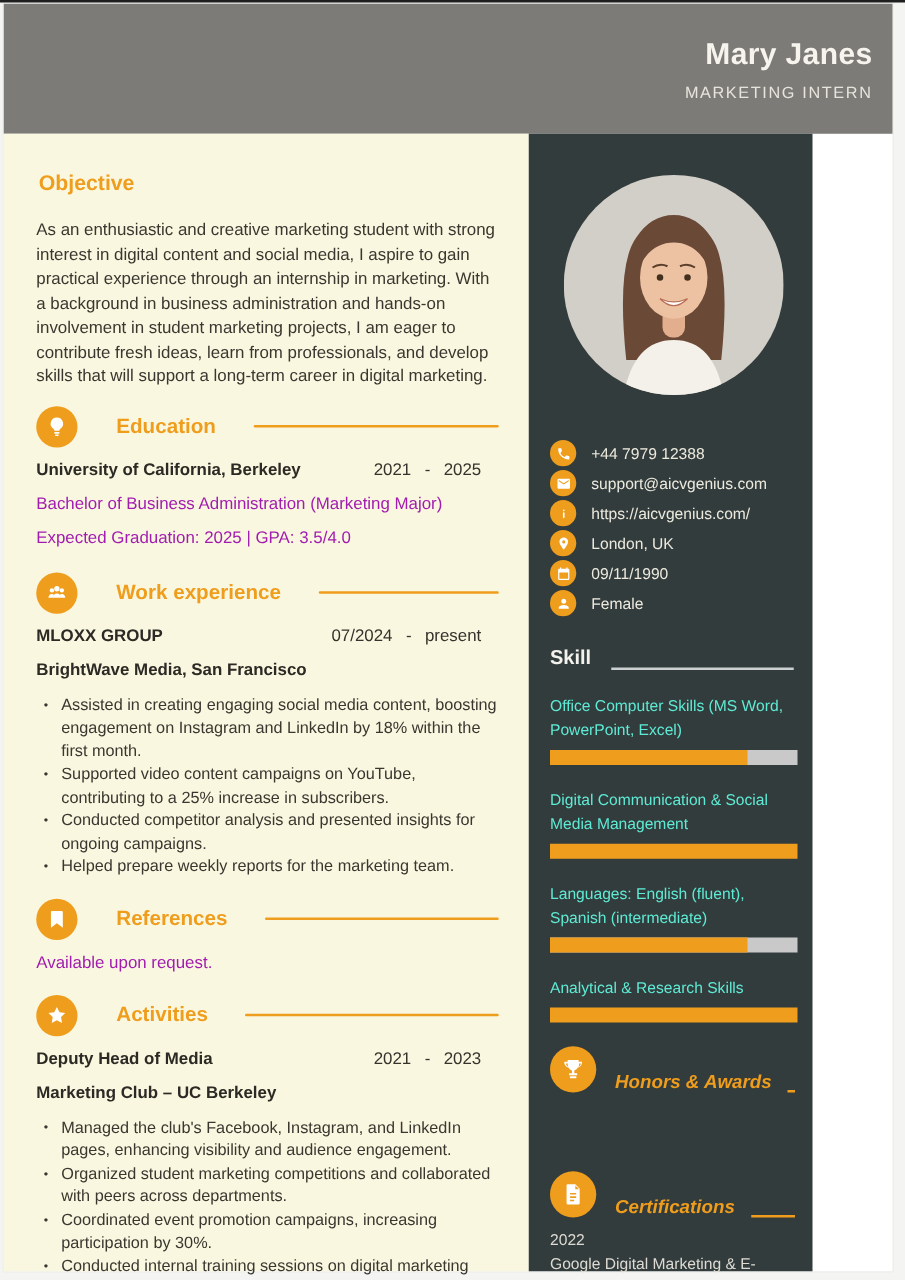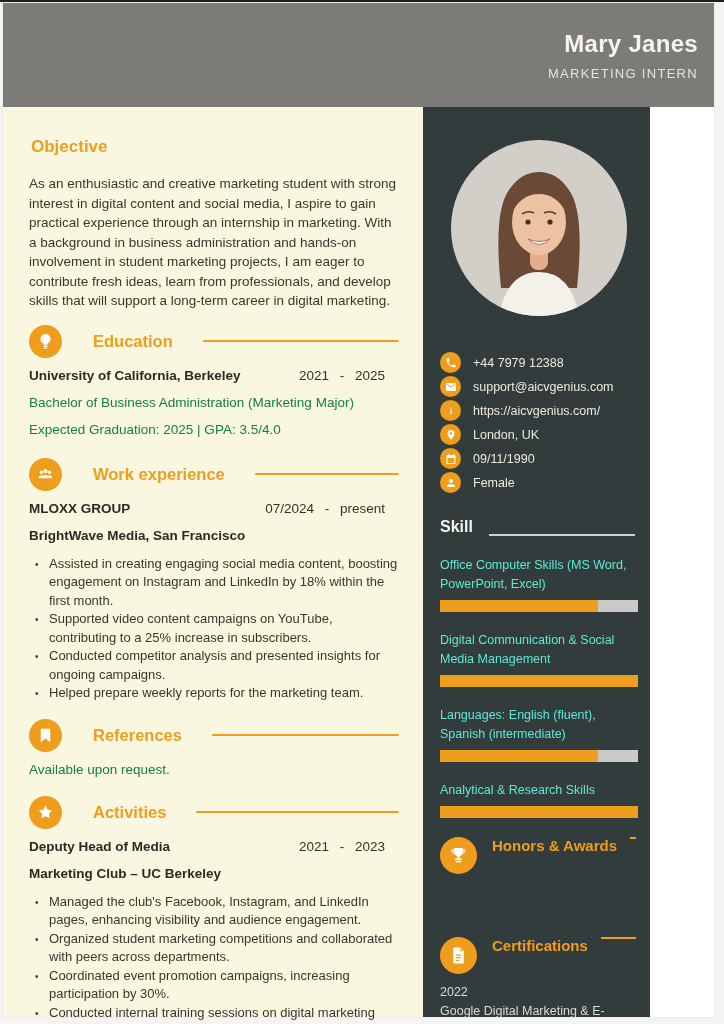--- a/index.html
+++ b/index.html
@@ -22,21 +22,21 @@
   .para { font-size:13.5px; line-height:19.5px; color:#39372f; }
   .sec { margin-top:14px; }
   .sec-head { display:flex; align-items:center; height:33px; margin-bottom:8px;gap:16px; }
   .sec-icon { width:33px; height:33px; border-radius:50%; background:#ef9d1c; display:flex; align-items:center; justify-content:center; flex:0 0 33px; }
   .sec-icon svg { width:19px; height:19px; fill:#fff; }
   .sec-title { color:#ef9d1c; font-size:16.5px; font-weight:bold; margin-left:15px; }
   .rule { flex:1; height:2px; background:#ef9d1c; margin-left:14px; border-radius:1px; }
   .row { display:flex; justify-content:space-between; align-items:baseline; margin-bottom:7px; }
   .row-b { font-size:13.5px; font-weight:bold; color:#2c2a24; line-height:20px; }
   .row-r { font-size:13.5px; color:#35332c; word-spacing:7px; padding-right:14px; }
-  .row-n { font-size:13.5px; color:#15803d; line-height:20px; margin-bottom:7px; }
+  .row-n { font-size:13.5px; color:#a21caf; line-height:20px; margin-bottom:7px; }
   ul.bl { list-style:none; margin:9px 0 0 6px; }
   ul.bl li { position:relative; padding-left:14px; font-size:13px; line-height:18.5px; color:#39372f; }
   ul.bl li::before { content:"•"; position:absolute; left:0; top:1px; font-size:10px; color:#39372f; }
 
   
   .photo { width:176px; height:176px; border-radius:50%; overflow:hidden; margin-left:11px; }
   .photo svg { display:block; }
   .contacts { margin-top:36px; }
   .c-row { display:flex; align-items:center; margin-bottom:3px; height:21px; }
   .c-icon { width:21px; height:21px; border-radius:50%; background:#ef9d1c; display:flex; align-items:center; justify-content:center; flex:0 0 21px; }
@@ -44,21 +44,21 @@
   .c-text { font-size:12.5px; margin-left:12px; color:#ecead f; color:#eceade; }
   .skills { margin-top:25px; }
   .sk-head { display:flex; align-items:flex-end; }
   .sk-title { color:#f4f2ec; font-size:16px; font-weight:bold; }
   .sk-rule { flex:1; height:2px; background:#ccd0d0; margin-left:16px; margin-right:3px; }
   .sk-items { margin-top:20px; }
   .sk-item { margin-bottom:19px; }
   .sk-label { font-size:12.5px; line-height:19px; color:#5eead4; margin-bottom:6px; }
   .bar { height:12px; background:#c9c9c9; width:198px; }
   .bar-fill { height:100%; background:#ef9d1c; }
-  .side-sec { display:flex; align-items:flex-start; }
+  .side-sec { display:flex; align-items:flex-end;font-style:italic; }
   .side-sec.honors { margin-top:19px; }
   .side-sec.certs { margin-top:63px; }
   .s-icon { width:37px; height:37px; border-radius:50%; background:#ef9d1c; display:flex; align-items:center; justify-content:center; flex:0 0 37px; }
   .s-icon svg { width:21px; height:21px; fill:#fff; }
   .s-title { color:#ef9d1c; font-size:15px; font-weight:bold; margin-left:15px; white-space:nowrap; }
   .s-rule { flex:1; height:2px; background:#ef9d1c; margin-left:13px; margin-right:2px; }
   .cert-body { margin-top:9px; font-size:12.5px; line-height:19px; color:#ddd bd3; color:#dddbd3; }
 </style>
 </head>
 <body>

